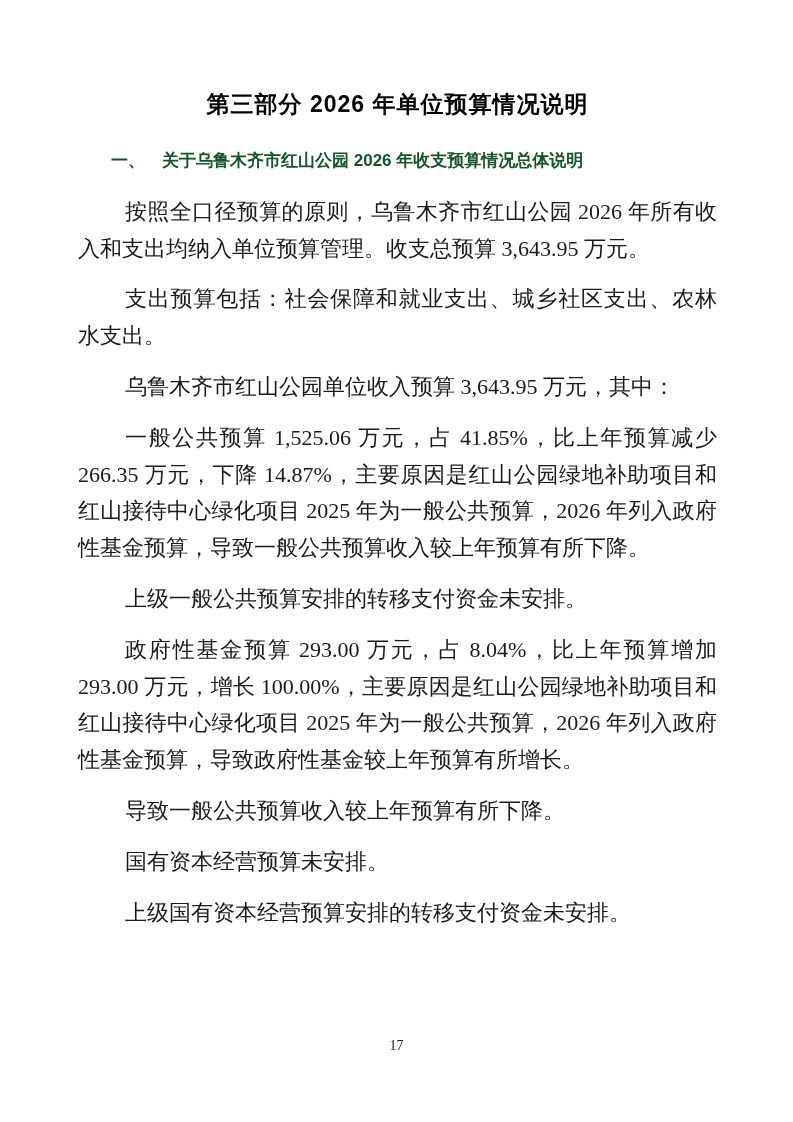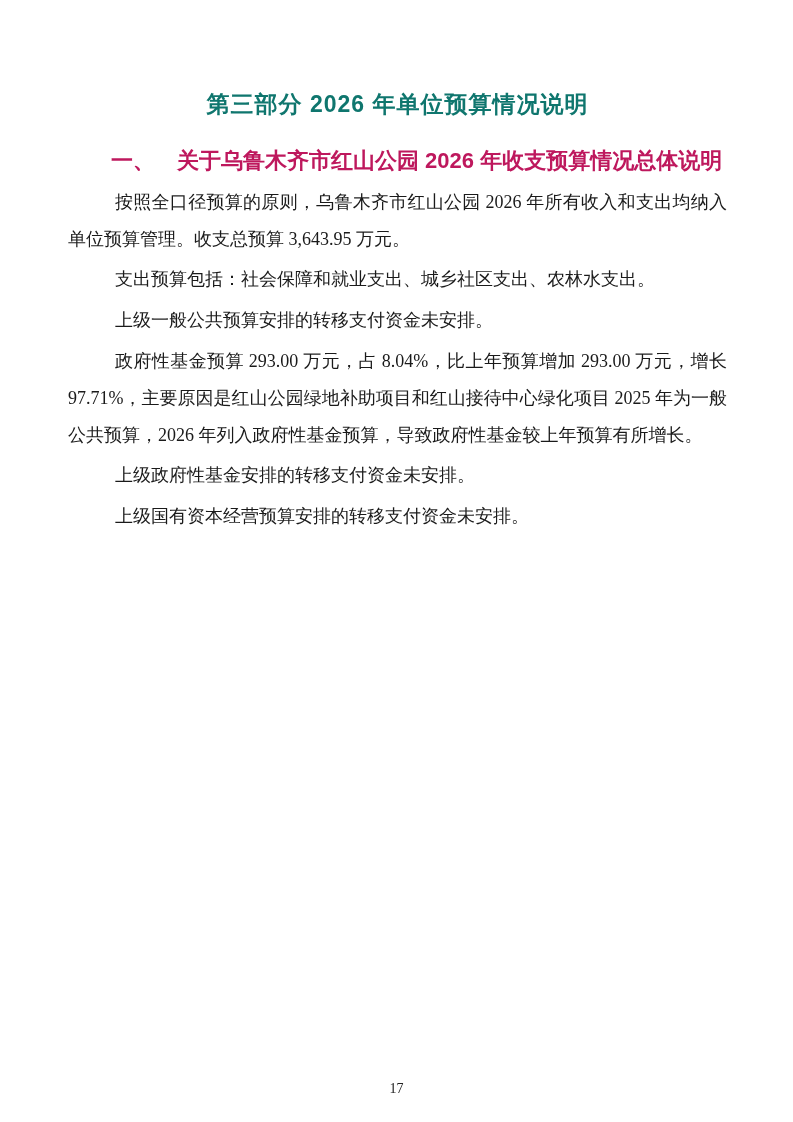--- a/index.html
+++ b/index.html
@@ -22,45 +22,45 @@
     width: 667px;
   }
   .doc-title {
     font-family: "Liberation Sans", sans-serif;
     font-weight: 700;
     font-size: 23px;
     line-height: 36px;
     text-align: center;
     letter-spacing: 1px;
     margin: 0 0 21px 0;
-    color: #0f766e;
+    color: #000000;
   }
   .sec-heading {
     font-family: "Liberation Sans", sans-serif;
     font-weight: 700;
-    font-size: 22px;
+    font-size: 17px;
     line-height: 36.8px;
     margin: 0;
     text-indent: 47px;
-    color: #be185d;
+    color: #14532d;
     white-space: normal;
   }
   .body-par {
     font-family: "Liberation Serif", serif;
-    font-size: 18px;
+    font-size: 22px;
     line-height: 36.8px;
-    margin: 4px;
+    margin: 14px;
     text-indent: 47px;
     text-align: justify;
     color: #1a1a1a;
   }
   .footer {
     position: absolute;
     left: 0;
-    top: 1079px;
+    top: 1036px;
     width: 100%;
     text-align: center;
   }
   .page-number {
     font-family: "Liberation Serif", serif;
     font-size: 14px;
     color: #222222;
   }
 </style>
 </head>
@@ -70,23 +70,26 @@
   <div class="content">
 
     <h1 class="doc-title">第三部分 2026 年单位预算情况说明</h1>
 
     <h2 class="sec-heading">一、　关于乌鲁木齐市红山公园 2026 年收支预算情况总体说明</h2>
 
     <p class="body-par">按照全口径预算的原则，乌鲁木齐市红山公园 2026 年所有收入和支出均纳入单位预算管理。收支总预算 3,643.95 万元。</p>
     <p class="body-par">支出预算包括：社会保障和就业支出、城乡社区支出、农林水支出。</p>
 
 
+    <p class="body-par">乌鲁木齐市红山公园单位收入预算 3,643.95 万元，其中：</p>
+    <p class="body-par">一般公共预算 1,525.06 万元，占 41.85%，比上年预算减少 266.35 万元，下降 14.87%，主要原因是红山公园绿地补助项目和红山接待中心绿化项目 2025 年为一般公共预算，2026 年列入政府性基金预算，导致一般公共预算收入较上年预算有所下降。</p>
     <p class="body-par">上级一般公共预算安排的转移支付资金未安排。</p>
-    <p class="body-par">政府性基金预算 293.00 万元，占 8.04%，比上年预算增加 293.00 万元，增长 97.71%，主要原因是红山公园绿地补助项目和红山接待中心绿化项目 2025 年为一般公共预算，2026 年列入政府性基金预算，导致政府性基金较上年预算有所增长。</p>
-    <p class="body-par">上级政府性基金安排的转移支付资金未安排。</p>
+    <p class="body-par">政府性基金预算 293.00 万元，占 8.04%，比上年预算增加 293.00 万元，增长 100.00%，主要原因是红山公园绿地补助项目和红山接待中心绿化项目 2025 年为一般公共预算，2026 年列入政府性基金预算，导致政府性基金较上年预算有所增长。</p>
+    <p class="body-par">导致一般公共预算收入较上年预算有所下降。</p>
+    <p class="body-par">国有资本经营预算未安排。</p>
     <p class="body-par">上级国有资本经营预算安排的转移支付资金未安排。</p>
 
   </div>
 
   <div class="footer">
     <span class="page-number">17</span>
   </div>
 </div>
 
 </body></html>

